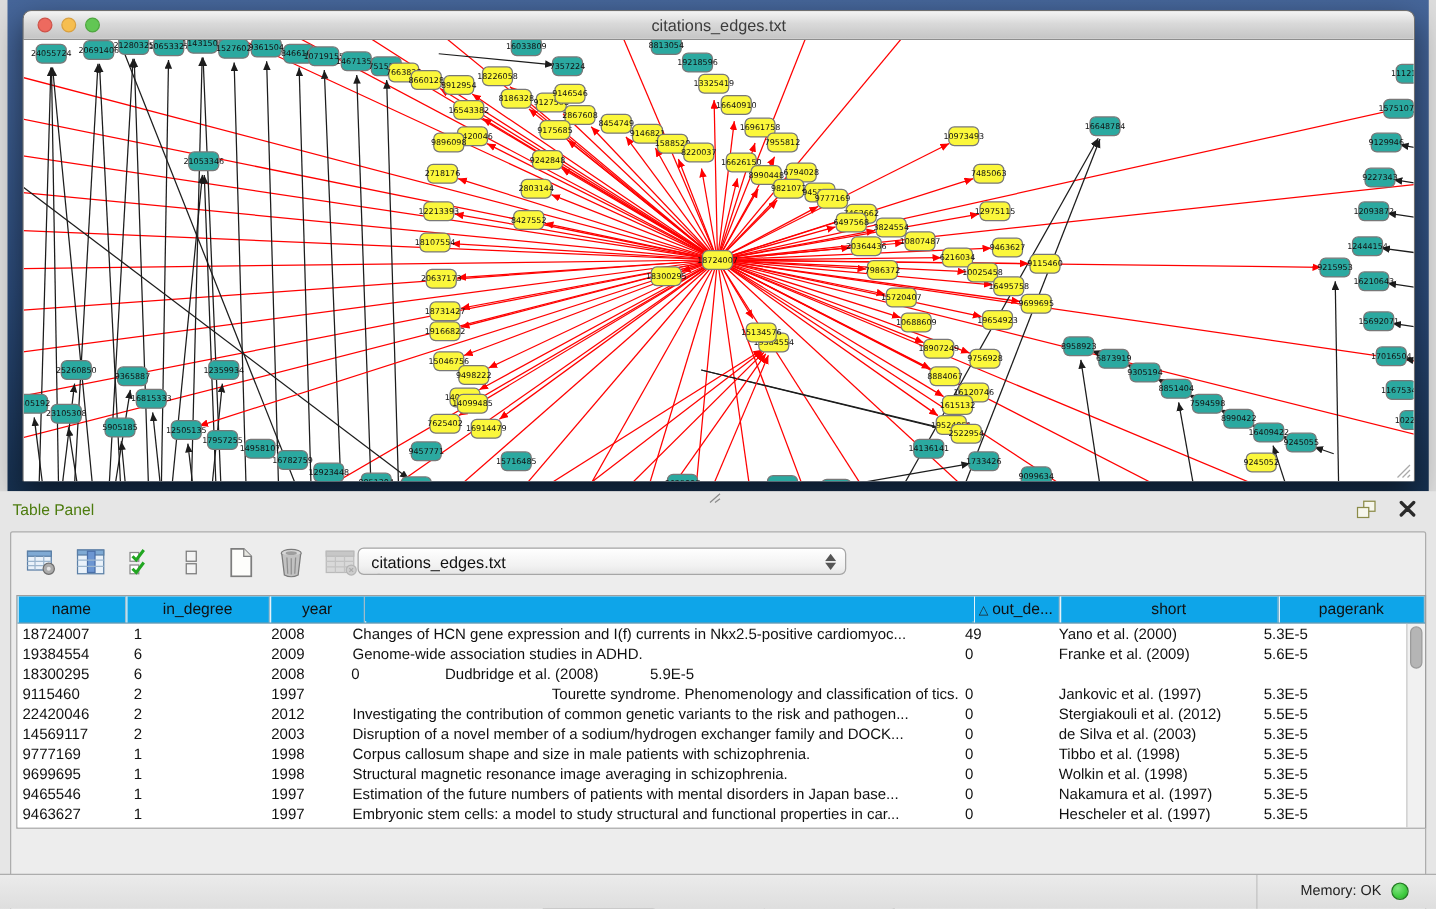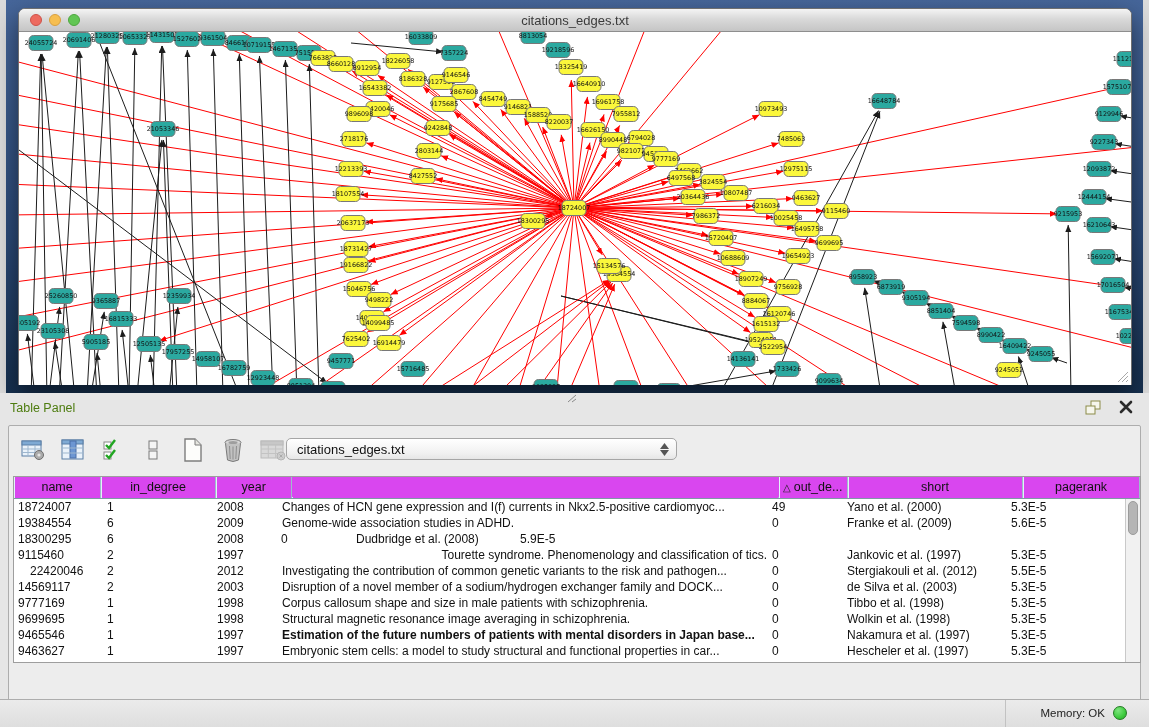--- a/index.html
+++ b/index.html
@@ -40,21 +40,21 @@
   .tbtn { width:28px; height:28px; display:flex; align-items:center; justify-content:center; cursor:pointer; }
   .combo { position:absolute; left:277px; top:12px; width:391px; height:22px;
            border:1px solid #A6A6A6; border-radius:5px;
            background:linear-gradient(#FFFFFF,#F1F1F1 70%,#E6E6E6);
            box-shadow:inset 0 1px 0 #fff; display:flex; align-items:center; cursor:pointer; }
   .combo-text { flex:1; font-size:13px; color:#111; padding-left:10px; }
   .combo-arrows { width:20px; display:flex; flex-direction:column; align-items:center; gap:1px; padding-right:4px; }
 
   .table-frame { position:absolute; left:4px; top:50px; width:1128px; height:187px;
                  border:1px solid #9E9E9E; background:#fff; overflow:hidden; }
-  .thead { display:flex; height:22px; background:#d946ef; border-bottom:1px solid #7E99A6; }
+  .thead { display:flex; height:22px; background:#0ea5e9; border-bottom:1px solid #7E99A6; }
   .th { font-size:12.5px; color:#111; text-align:center; line-height:21px;
         border-right:1px solid #9FBCCB; box-shadow:inset 1px 0 0 #E3F2F9; overflow:hidden;
         white-space:nowrap; cursor:pointer; }
   .th .sort { font-size:10px; margin-right:3px; color:#222; }
   .tbody { position:absolute; left:0; top:22px; right:15px; bottom:0; background:#fff; }
   .tr { display:flex; height:16px; line-height:16px; }
   .td { font-size:12px; color:#111; white-space:nowrap; overflow:hidden; }
   .vscroll { position:absolute; right:0; top:22px; bottom:0; width:15px; background:#F1F1F1;
              border-left:1px solid #C9C9C9; }
   .vthumb { position:absolute; left:2px; top:2px; width:10px; height:34px; border-radius:5px;
@@ -925,21 +925,21 @@
           <div class="tr">
             <div class="td" style="width: 88px; padding-left: 4px;">9115460</div>
             <div class="td" style="width: 97px; padding-left: 5px;">2</div>
             <div class="td" style="width: 77px; padding-left: 18px;">1997</div>
             <div class="td" style="width: 491px; padding-left: 6px; text-align: right;">Tourette syndrome. Phenomenology and classification of tics.</div>
             <div class="td" style="width: 70px; padding-left: 5px;">0</div>
             <div class="td" style="width: 167px; padding-left: 10px;">Jankovic et al. (1997)</div>
             <div class="td" style="width: 118px; padding-left: 7px;">5.3E-5</div>
           </div>
           <div class="tr">
-            <div class="td" style="width: 88px; padding-left: 16px;">22420046</div>
+            <div class="td" style="width: 88px; padding-left: 4px;">22420046</div>
             <div class="td" style="width: 97px; padding-left: 5px;">2</div>
             <div class="td" style="width: 77px; padding-left: 18px;">2012</div>
             <div class="td" style="width: 491px; padding-left: 6px;">Investigating the contribution of common genetic variants to the risk and pathogen...</div>
             <div class="td" style="width: 70px; padding-left: 5px;">0</div>
             <div class="td" style="width: 167px; padding-left: 10px;">Stergiakouli et al. (2012)</div>
             <div class="td" style="width: 118px; padding-left: 7px;">5.5E-5</div>
           </div>
           <div class="tr">
             <div class="td" style="width: 88px; padding-left: 4px;">14569117</div>
             <div class="td" style="width: 97px; padding-left: 5px;">2</div>
@@ -964,21 +964,21 @@
             <div class="td" style="width: 77px; padding-left: 18px;">1998</div>
             <div class="td" style="width: 491px; padding-left: 6px;">Structural magnetic resonance image averaging in schizophrenia.</div>
             <div class="td" style="width: 70px; padding-left: 5px;">0</div>
             <div class="td" style="width: 167px; padding-left: 10px;">Wolkin et al. (1998)</div>
             <div class="td" style="width: 118px; padding-left: 7px;">5.3E-5</div>
           </div>
           <div class="tr">
             <div class="td" style="width: 88px; padding-left: 4px;">9465546</div>
             <div class="td" style="width: 97px; padding-left: 5px;">1</div>
             <div class="td" style="width: 77px; padding-left: 18px;">1997</div>
-            <div class="td" style="width: 491px; padding-left: 6px; font-weight: bold;">Estimation of the future numbers of patients with mental disorders in Japan base...</div>
+            <div class="td" style="width: 491px; padding-left: 6px;">Estimation of the future numbers of patients with mental disorders in Japan base...</div>
             <div class="td" style="width: 70px; padding-left: 5px;">0</div>
             <div class="td" style="width: 167px; padding-left: 10px;">Nakamura et al. (1997)</div>
             <div class="td" style="width: 118px; padding-left: 7px;">5.3E-5</div>
           </div>
           <div class="tr">
             <div class="td" style="width: 88px; padding-left: 4px;">9463627</div>
             <div class="td" style="width: 97px; padding-left: 5px;">1</div>
             <div class="td" style="width: 77px; padding-left: 18px;">1997</div>
             <div class="td" style="width: 491px; padding-left: 6px;">Embryonic stem cells: a model to study structural and functional properties in car...</div>
             <div class="td" style="width: 70px; padding-left: 5px;">0</div>

